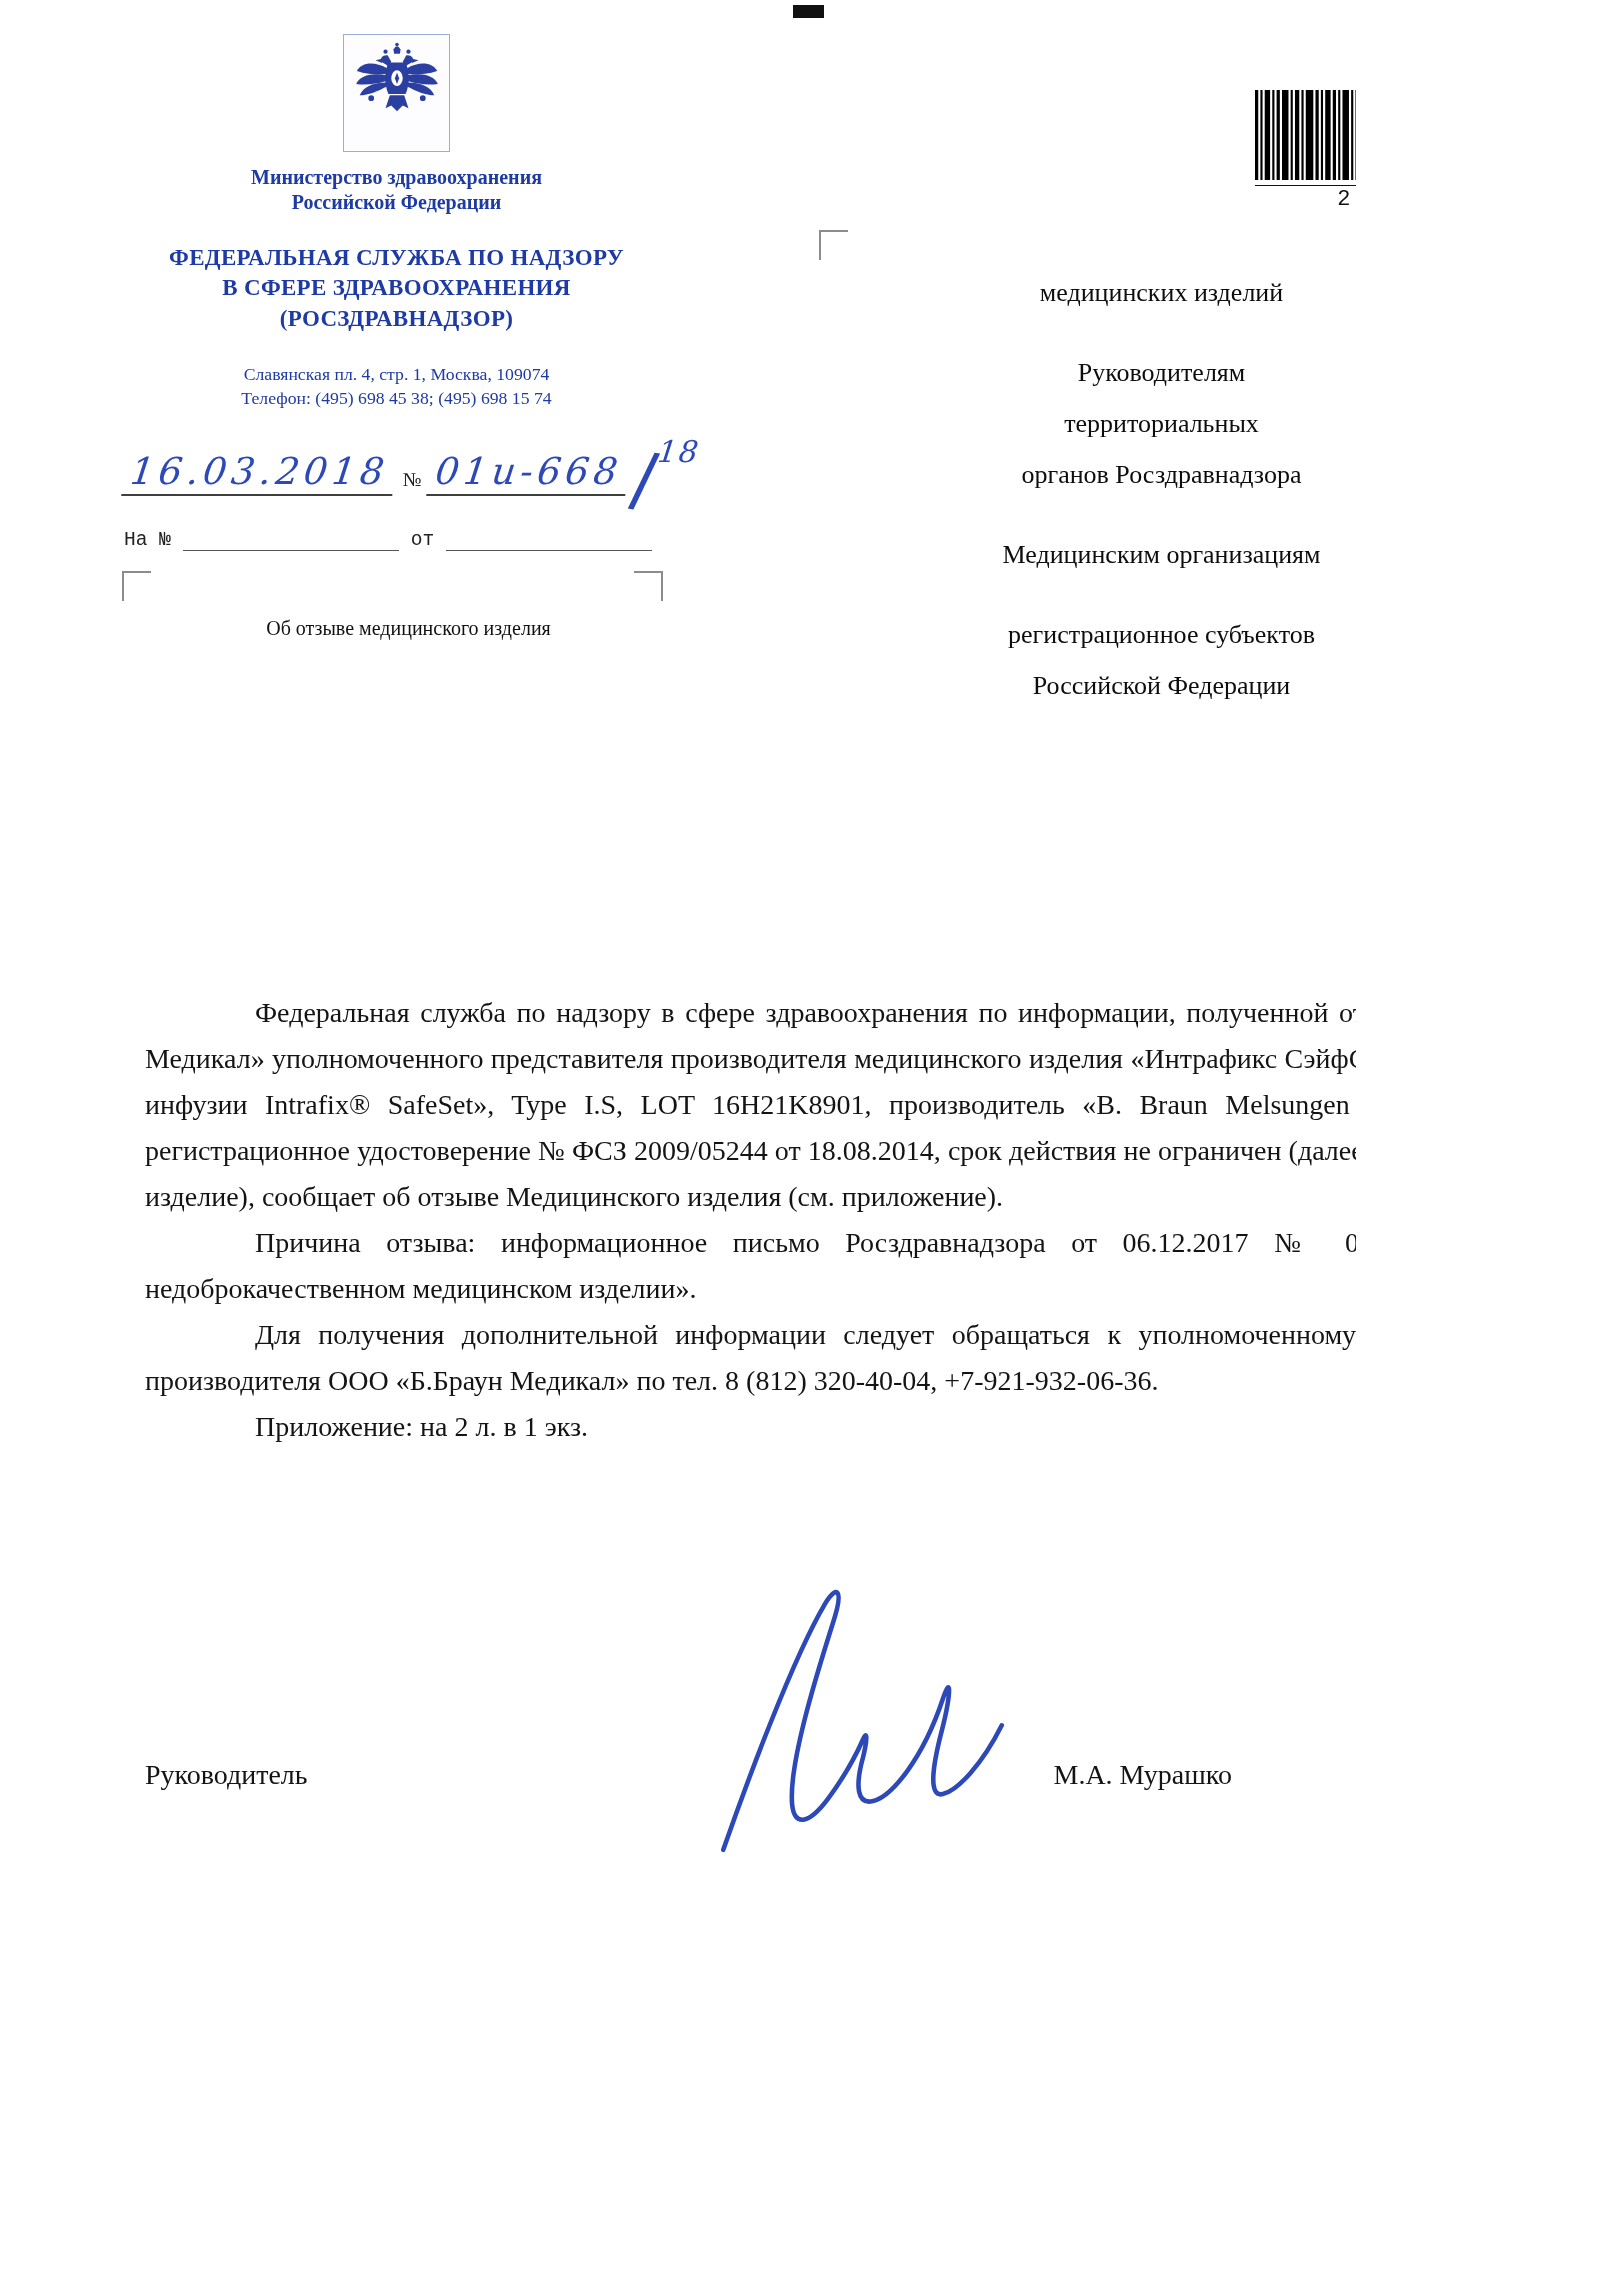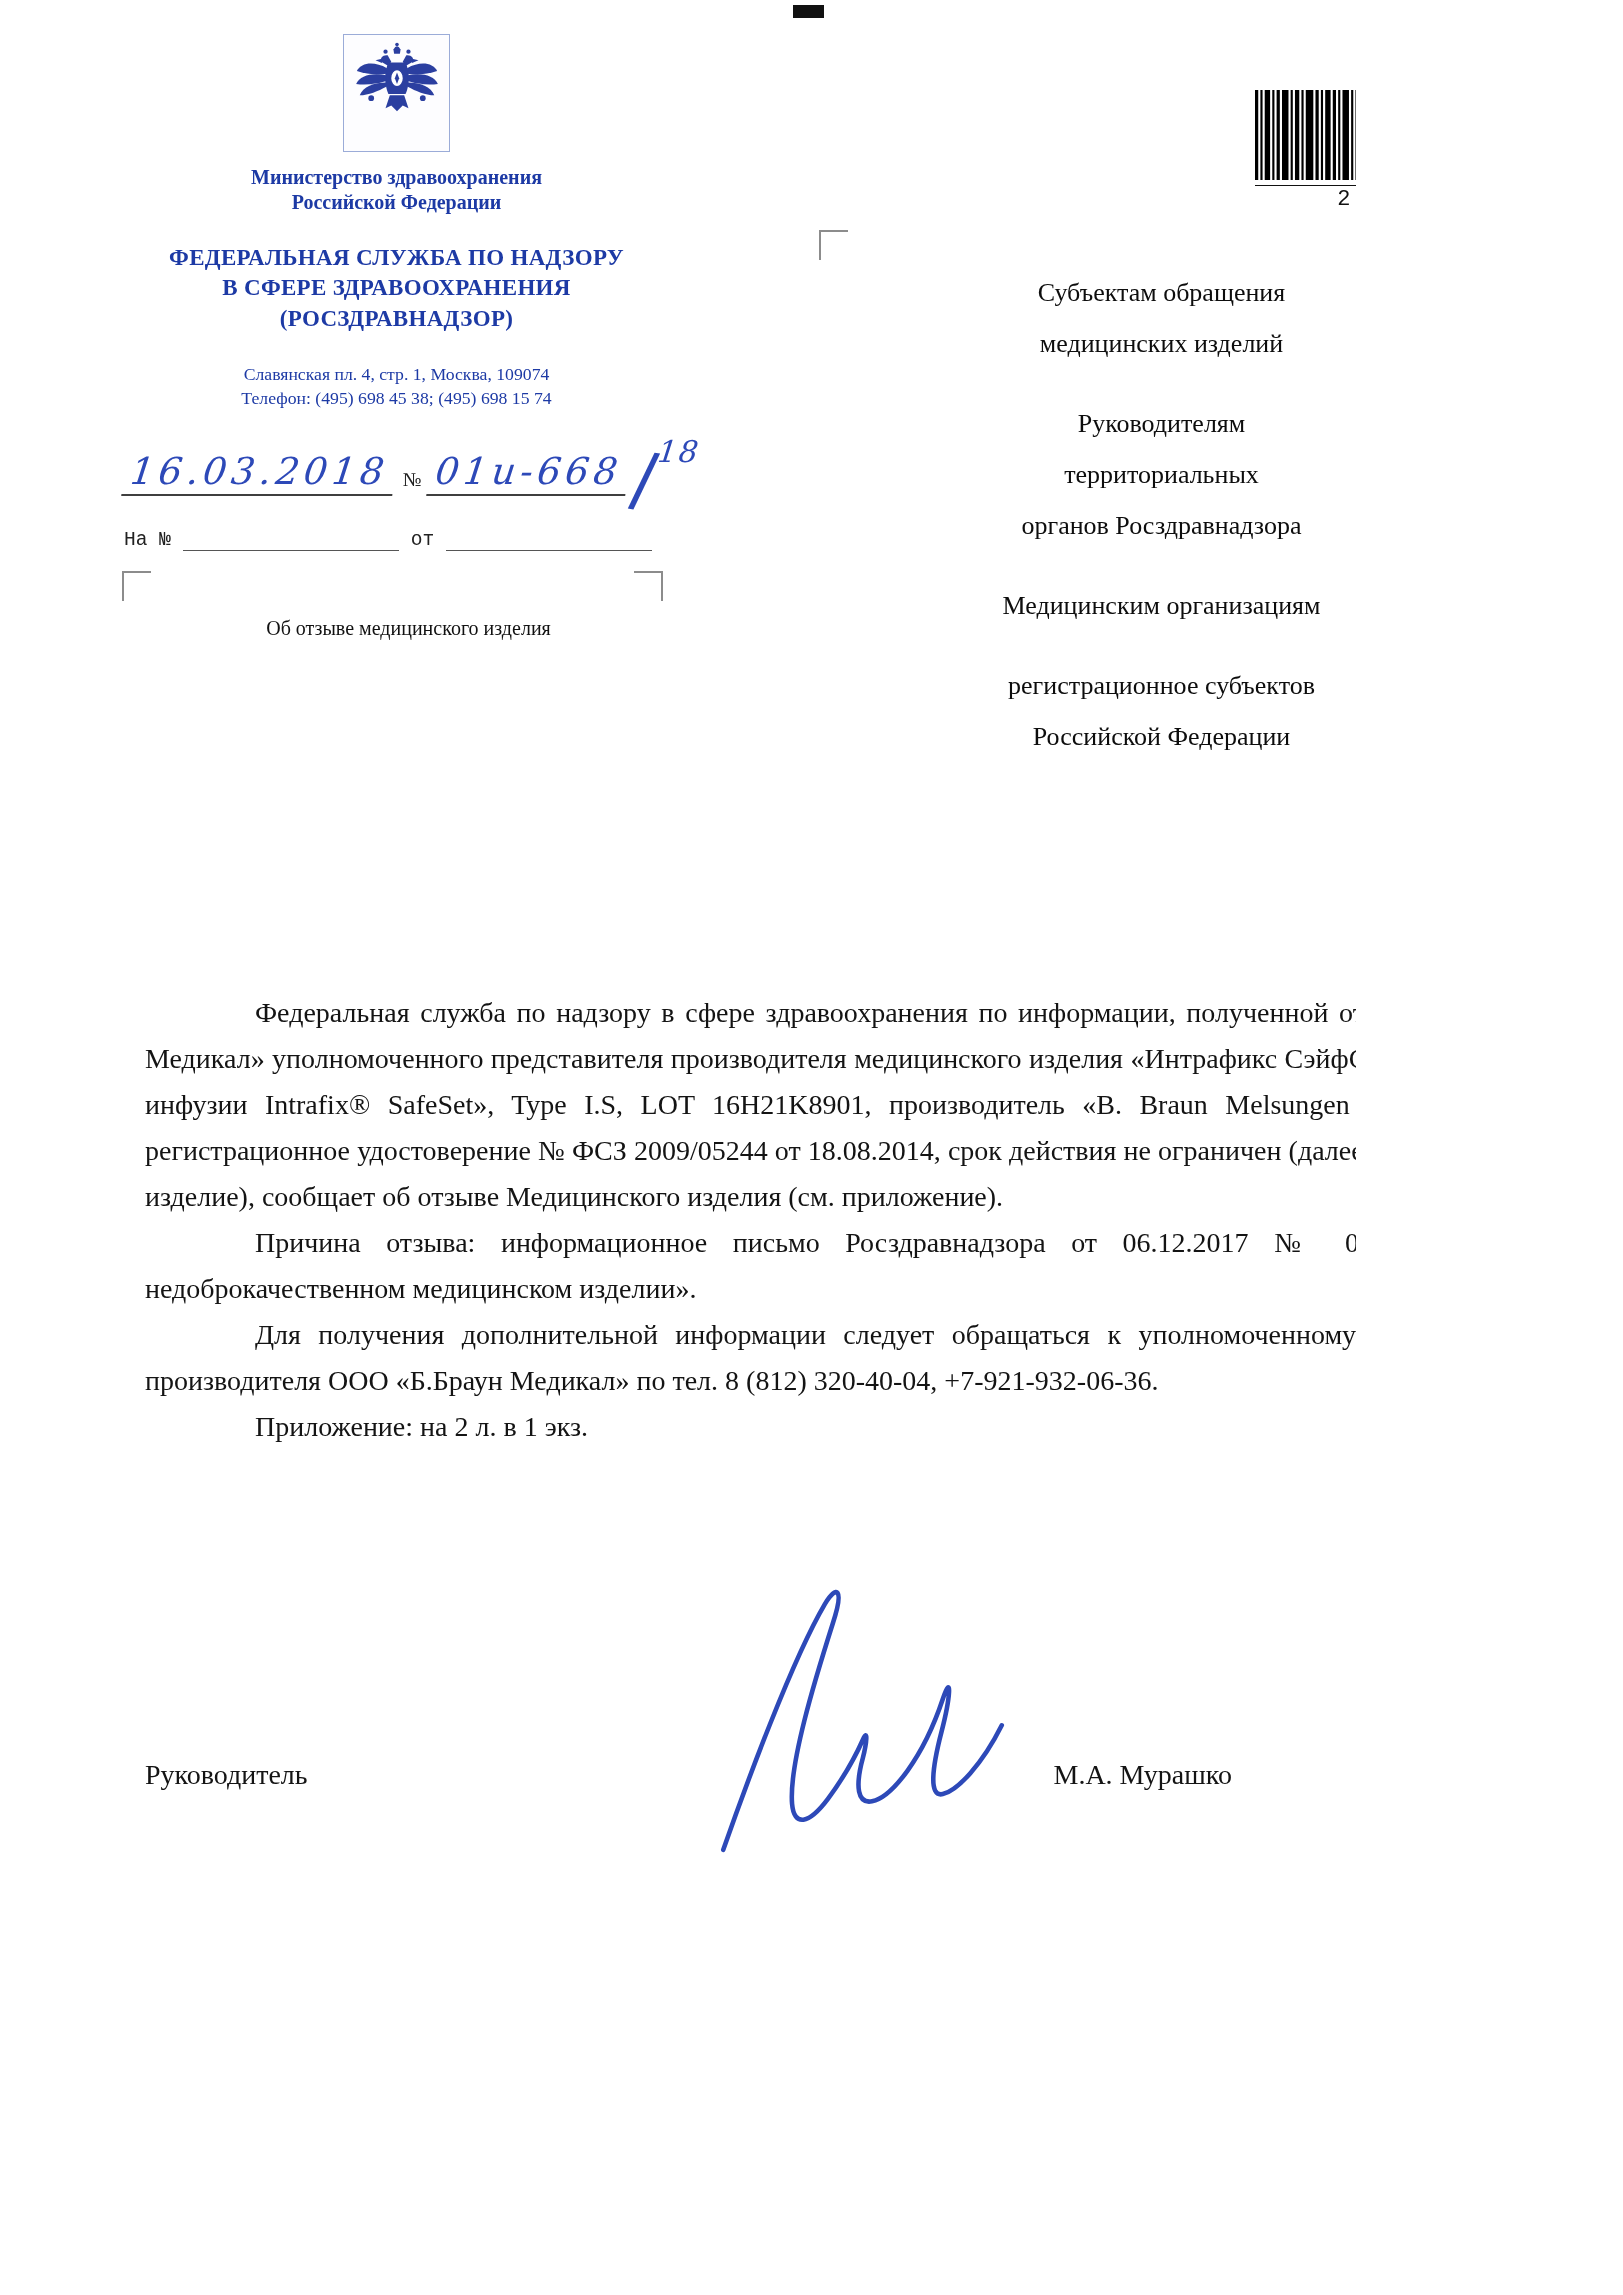--- a/index.html
+++ b/index.html
@@ -174,21 +174,20 @@
       </g>
     </svg>
     <div class="barcode-num">2213196</div>
   </div>
 
   <div class="corner tl" style="left:819px; top:230px;"></div>
   <div class="corner tr" style="left:1470px; top:230px;"></div>
 
   <div class="addressees">
     <div class="addr-group">
-      <div>Субъектам обращения</div>
       <div>медицинских изделий</div>
     </div>
     <div class="addr-group">
       <div>Руководителям</div>
       <div>территориальных</div>
       <div>органов Росздравнадзора</div>
     </div>
     <div class="addr-group">
       <div>Медицинским организациям</div>
     </div>

